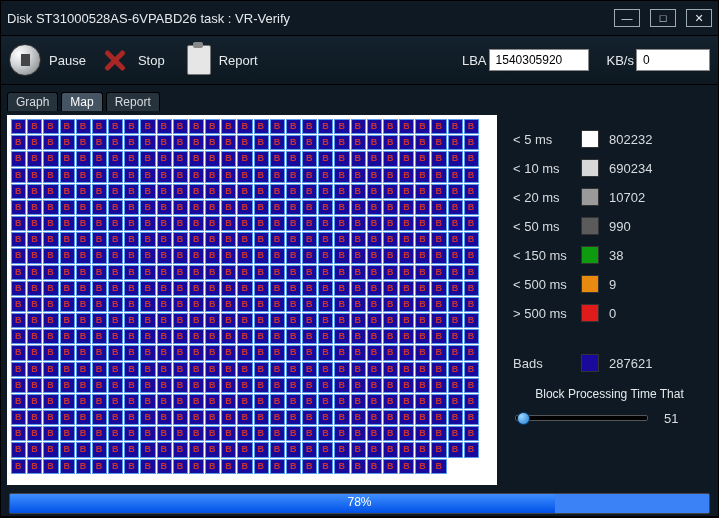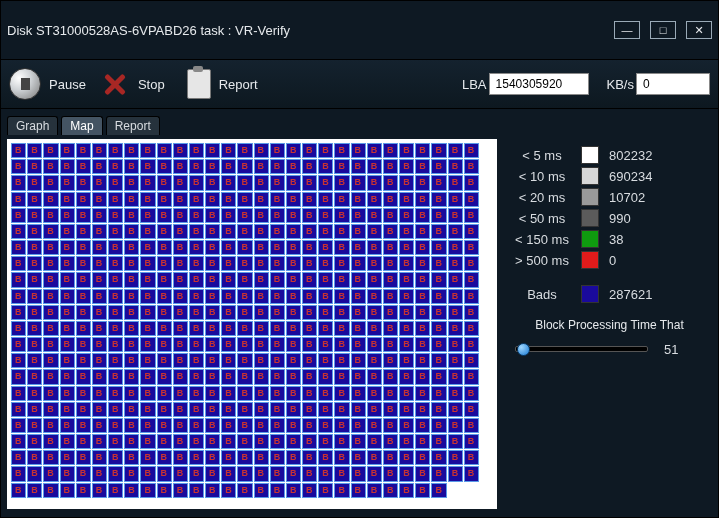--- a/index.html
+++ b/index.html
@@ -1,17 +1,17 @@
 <!DOCTYPE html>
 <html><head>
 <meta charset="utf-8">
 <style>
   html,body{margin:0;padding:0;font-family:"Segoe UI",Arial,sans-serif;}
   body{background:#0e1923;width:719px;height:518px;overflow:hidden;color:#d8dce0;border:1px solid #000;box-sizing:border-box;}
-  .titlebar{display:flex;align-items:center;justify-content:space-between;background:#0e1923;height:26px;padding:16px 6px;font-size:13px;color:#e6e9ec;border-bottom:1px solid #000;}
+  .titlebar{display:flex;align-items:center;justify-content:space-between;background:#0e1923;height:26px;padding:4px 6px;font-size:13px;color:#e6e9ec;border-bottom:1px solid #000;}
   .titlebar .winbtns{display:flex;gap:10px;}
   .winbtn{width:24px;height:16px;border:1px solid #9aaab7;display:flex;align-items:center;justify-content:center;background:#0e1923;color:#e6e9ec;font-size:11px;cursor:pointer;}
   .toolbar{display:flex;align-items:center;gap:2px;height:48px;padding:0 8px;background:linear-gradient(#14222e,#0d1820);border-bottom:1px solid #000;}
   .tbtn{display:flex;align-items:center;gap:8px;color:#e6e9ec;font-size:13px;cursor:pointer;}
   .round{width:30px;height:30px;border-radius:50%;background:radial-gradient(circle at 30% 30%,#fff,#cfd3d6 40%,#777 100%);display:flex;align-items:center;justify-content:center;color:#444;font-weight:bold;border:1px solid #333;}
   .round.pause::before{content:"";width:3px;height:12px;background:#444;border-left:3px solid #444;border-right:3px solid #444;}
   .xicon{width:30px;height:30px;position:relative;}
   .xicon::before,.xicon::after{content:"";position:absolute;left:2px;top:13px;width:26px;height:5px;background:#a82724;border-radius:2px;}
   .xicon::before{transform:rotate(45deg);} .xicon::after{transform:rotate(-45deg);}
   .clip{width:22px;height:28px;background:#e6e6e6;border:1px solid #777;border-radius:2px;position:relative;}
@@ -22,21 +22,21 @@
   .spacer{flex:1;}
   .tabs{display:flex;gap:3px;align-items:flex-end;padding:4px 6px 0;height:22px;font-size:12px;}
   .tab{padding:2px 8px;background:#26323c;border:1px solid #000;border-bottom:none;color:#d8dce0;cursor:pointer;border-radius:3px 3px 0 0;margin-top:16px;}
   .tab.active{background:#445463;color:#fff;}
   .content{display:flex;height:376px;}
   .mapwrap{margin:4px 0 0 6px;background:#fff;padding:4px;box-sizing:border-box;width:490px;height:370px;overflow:hidden;}
   .map{width:482px;display:flex;flex-wrap:wrap;gap:1px;}
   .blk{width:15.18px;height:15.18px;background:#1a0a9c;border:1px solid #5a9ae8;box-sizing:border-box;position:relative;}
   .blk::after{content:"B";font-size:9px;font-weight:bold;color:#c73333;position:absolute;left:3px;top:1px;}
   .side{flex:1;padding:8px 12px 0 16px;font-size:13px;}
-  .lrow{display:flex;align-items:center;margin:3px 0;gap:10px;text-align:center;}
+  .lrow{display:flex;align-items:center;margin:11px 0;gap:10px;}
   .ll{width:58px;} .sw{width:16px;height:16px;border:1px solid #333;} .cnt{}
   .badsgap{height:10px;}
   .sliderlabel{text-align:center;font-size:12px;line-height:1.35;color:#e6e9ec;margin-top:14px;}
   .sliderrow{display:flex;align-items:center;gap:8px;margin-top:6px;}
   .slider{flex:1;appearance:none;height:4px;background:#000;border:1px solid #555;border-radius:2px;outline:none;}
   .slider::-webkit-slider-thumb{appearance:none;width:13px;height:13px;border-radius:50%;background:radial-gradient(circle at 30% 30%,#9fd7ff,#1b7bd4);border:1px solid #0b3f6f;}
   .sval{width:42px;height:20px;display:flex;align-items:center;padding-left:6px;}
   .progresswrap{padding:6px 8px 2px;}
   .progress{height:19px;background:#3b82f6;border:1px solid #444;border-radius:2px;position:relative;overflow:hidden;}
   .bar{height:100%;background:linear-gradient(#3f8fff,#0050e6);position:absolute;left:0;top:0;}
@@ -746,20 +746,25 @@
           <span class="ll">&lt; 50 ms</span>
           <span class="sw" style="background:#5b5b5b"></span>
           <span class="cnt">990</span>
         </div>
         <div class="lrow">
           <span class="ll">&lt; 150 ms</span>
           <span class="sw" style="background:#0f9b0f"></span>
           <span class="cnt">38</span>
         </div>
         <div class="lrow">
+          <span class="ll">&lt; 500 ms</span>
+          <span class="sw" style="background:#e88a10"></span>
+          <span class="cnt">9</span>
+        </div>
+        <div class="lrow">
           <span class="ll">&gt; 500 ms</span>
           <span class="sw" style="background:#e01b1b"></span>
           <span class="cnt">0</span>
         </div>
       </div>
     <div class="badsgap"></div>
     <div class="lrow">
       <span class="ll">Bads</span>
       <span class="sw" id="badsw" style="background: rgb(26, 10, 156);"></span>
       <span class="cnt">287621</span>

